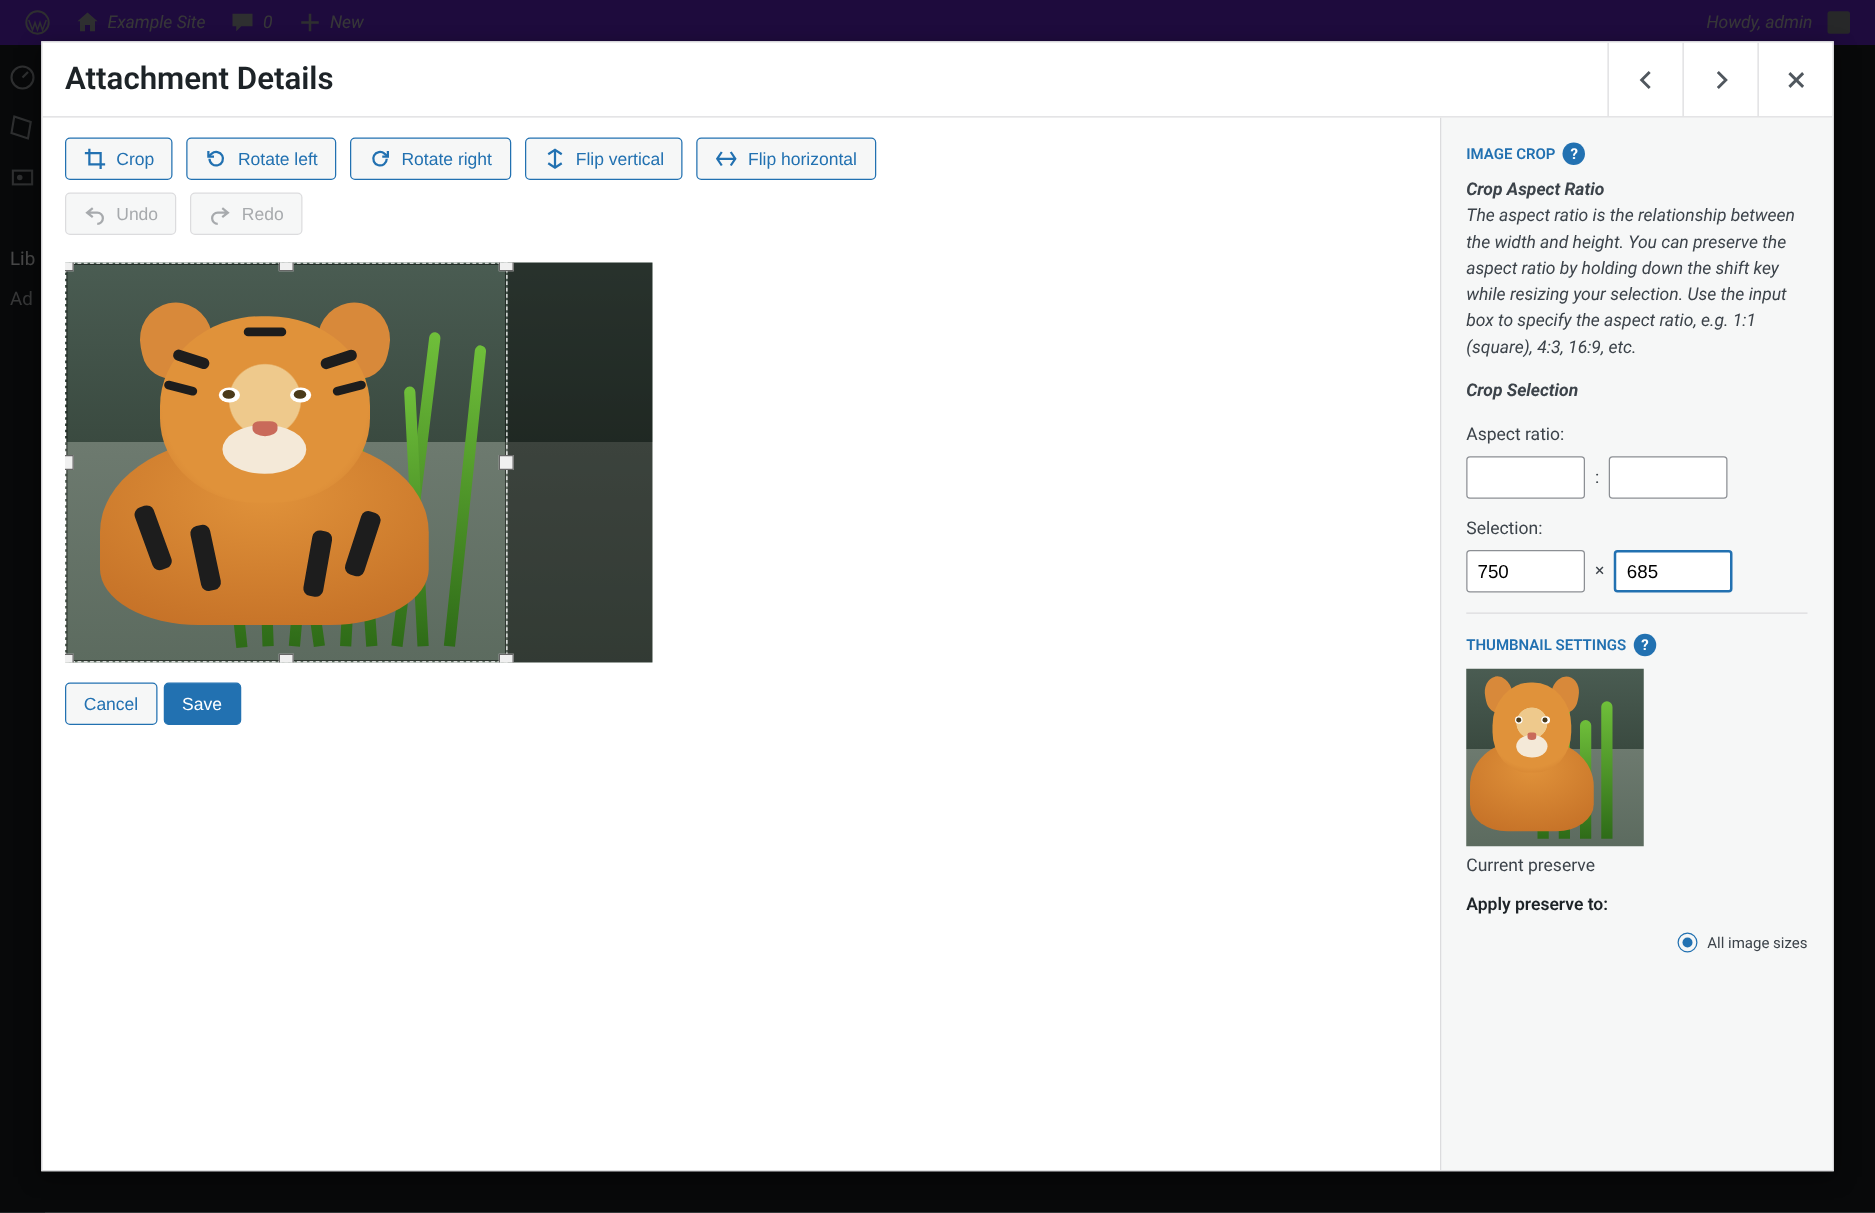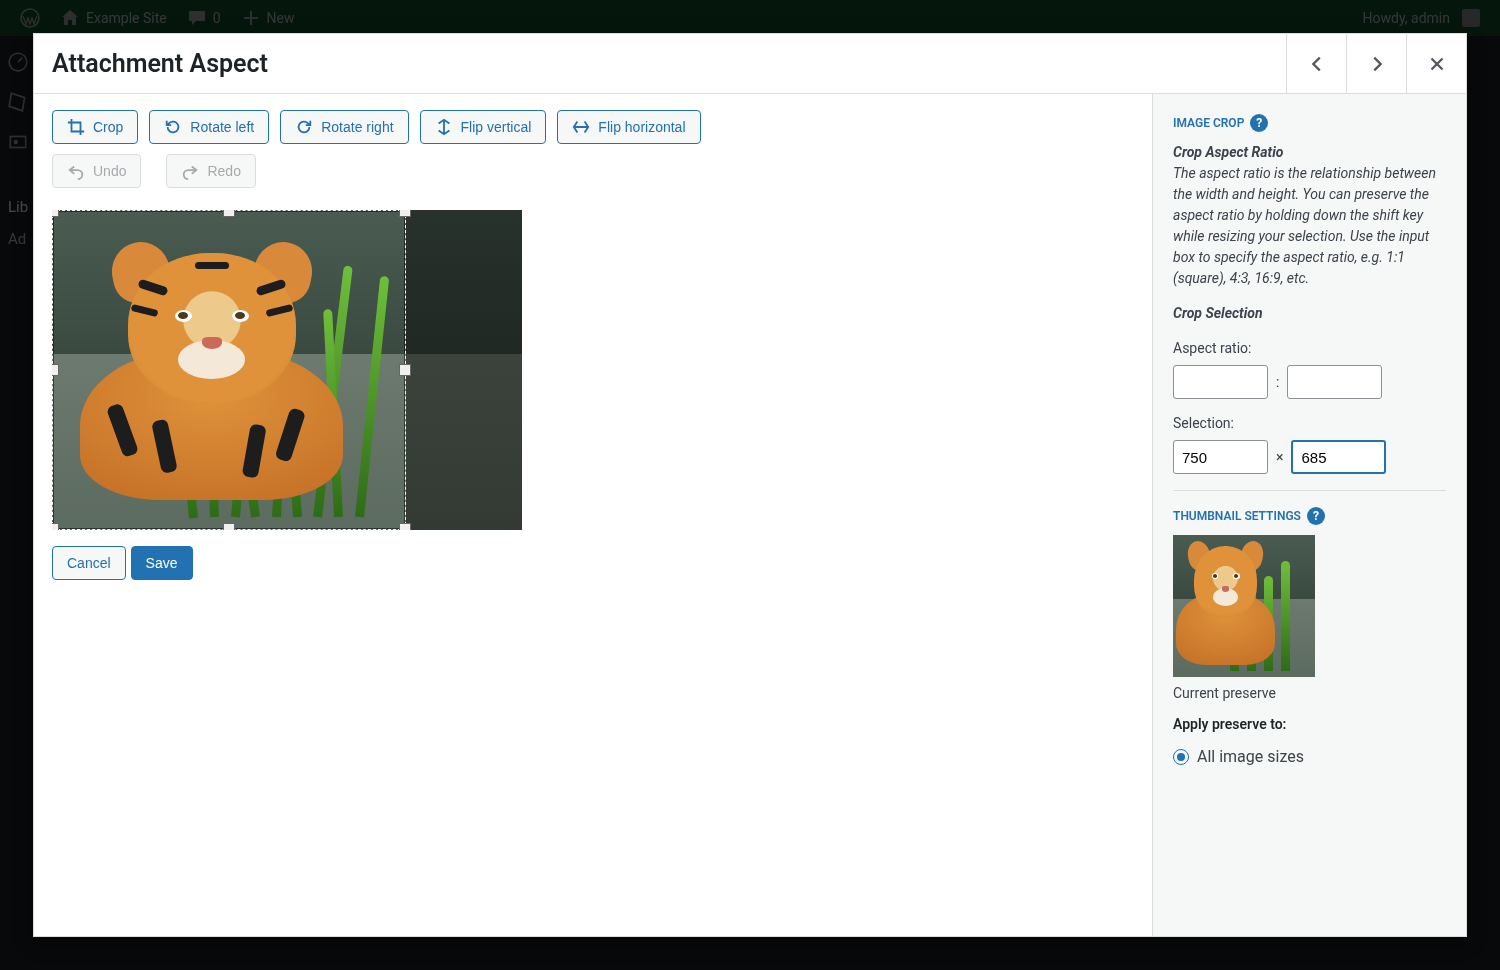--- a/index.html
+++ b/index.html
@@ -1,18 +1,18 @@
 <!DOCTYPE html>
 <html><head>
 <meta charset="utf-8">
 <style>
   * { box-sizing: border-box; margin: 0; padding: 0; }
   html, body { width: 1500px; height: 970px; font-family: -apple-system, BlinkMacSystemFont, "Segoe UI", Roboto, Helvetica, Arial, sans-serif; overflow: hidden; background:#1d2327;}
   
-  .adminbar { position: absolute; top:0; left:0; right:0; height:36px; background:#14532d; color:#c3c4c7; display:flex; align-items:center; padding:0 10px; font-size:14px; z-index:5;}
+  .adminbar { position: absolute; top:0; left:0; right:0; height:36px; background:#6d28d9; color:#c3c4c7; display:flex; align-items:center; padding:0 10px; font-size:14px; z-index:5;font-style:italic;}
   .adminbar .ab-item { display:flex; align-items:center; gap:6px; padding:0 10px; height:100%; color:#c3c4c7; cursor:pointer;}
   .adminbar .spacer { flex:1; }
   .adminbar .avatar { width:18px; height:18px; background:#8c8f94; border-radius:2px; margin-left:6px;}
   .adminbar svg { width:20px; height:20px; fill:#a7aaad; }
   
   .adminmenu { position:absolute; top:36px; left:0; width:36px; bottom:0; background:#1d2327; display:flex; flex-direction:column; align-items:center; padding-top:15px; gap:18px; z-index:4;}
   .adminmenu .mi { width:22px; height:22px; color:#a7aaad; display:flex; align-items:center; justify-content:center;}
   .adminmenu .mi svg{width:22px;height:22px;fill:#a7aaad;}
   .lib-label{position:absolute; left:8px; top:198px; color:#fff; font-size:15px; z-index:4;}
   .ad-label{position:absolute; left:8px; top:230px; color:#c3c4c7; font-size:15px; z-index:4;}
@@ -30,21 +30,21 @@
   .modal-body { flex:1; display:flex; overflow:hidden;}
   .main-pane { flex:1; padding:16px 18px; overflow:auto; position:relative;}
   .side-pane { width:314px; border-left:1px solid #dcdcde; background:#f6f7f7; padding:20px; font-size:14px; color:#3c434a; overflow:auto; line-height:1.5;}
   
   .toolbar { display:flex; flex-wrap:wrap; gap:11px; margin-bottom:10px;}
   .btn { display:inline-flex; align-items:center; gap:8px; border:1px solid #2271b1; color:#2271b1; background:#f6f7f7; padding:0 14px; height:34px; border-radius:4px; font-size:14px; cursor:pointer;}
   .btn svg{width:18px;height:18px;fill:#2271b1;}
   .btn.primary{ background:#2271b1; color:#fff; border-color:#2271b1;}
   .btn.disabled{ color:#a7aaad; border-color:#dcdcde; background:#f6f7f7; cursor:default;}
   .btn.disabled svg{fill:#a7aaad;}
-  .toolbar2{display:flex; gap:25px; margin-bottom:22px;}
+  .toolbar2{display:flex; gap:11px; margin-bottom:22px;}
   .actions-row{display:flex; gap:5px; margin-top:16px;}
   
   .img-frame { width:470px; height:320px; position:relative; background:#333 center/cover no-repeat; }
   .img-frame .dimmer{position:absolute; top:0; right:0; width:116px; height:100%; background:rgba(0,0,0,.45);}
   .sel { position:absolute; left:0; top:0; width:354px; height:320px; border:1px dashed #fff; box-shadow:inset 0 0 0 1px rgba(0,0,0,.5);}
   .handle{position:absolute; width:12px; height:12px; background:#f0f0f0; border:1px solid #666;}
   .h-nw{left:-6px;top:-6px;} .h-n{left:50%;margin-left:-6px;top:-6px;} .h-ne{right:-6px;top:-6px;}
   .h-w{left:-6px;top:50%;margin-top:-6px;} .h-e{right:-6px;top:50%;margin-top:-6px;}
   .h-sw{left:-6px;bottom:-6px;} .h-s{left:50%;margin-left:-6px;bottom:-6px;} .h-se{right:-6px;bottom:-6px;}
   
@@ -52,21 +52,21 @@
   .help-badge{width:18px;height:18px;border-radius:50%;background:#2271b1;color:#fff;display:inline-flex;align-items:center;justify-content:center;font-size:12px;font-weight:700;}
   .side-pane p{margin:0 0 14px; font-style:italic; color:#3c434a; font-size:14px;}
   .side-pane p b{font-style:italic; font-weight:700;}
   .field-row{display:flex; align-items:center; gap:8px; margin:6px 0 14px;}
   .field-row input{width:95px; height:34px; border:1px solid #8c8f94; border-radius:3px; padding:0 8px; font-size:15px;}
   .field-row input.focus{border:2px solid #2271b1; outline:none;}
   .side-label{font-size:14px; color:#3c434a; margin-top:4px;}
   .thumb-prev{width:142px;height:142px;background:#333 center/cover no-repeat;margin:4px 0 6px;}
   hr.soft{border:none;border-top:1px solid #dcdcde;margin:16px 0;}
   .apply-h{font-weight:600; color:#1d2327; margin:10px 0 10px;}
-  .radio-row{display:flex;align-items:center;gap:8px;color:#3c434a;font-size:16px;}
+  .radio-row{display:flex;align-items:center;gap:8px;color:#3c434a;font-size:12px;justify-content:flex-end;}
   .radio-dot{width:16px;height:16px;border:1.5px solid #2271b1;border-radius:50%;display:flex;align-items:center;justify-content:center;}
   .radio-dot::after{content:"";width:8px;height:8px;background:#2271b1;border-radius:50%;}
 
   
   .tiger-bg{background:linear-gradient(180deg,#4a5c52 0%,#3a4a40 45%,#6d7a6f 45%,#5c6b5f 100%);position:relative;overflow:hidden;}
   .grass{position:absolute;right:18%;top:8%;width:55%;height:88%;}
   .grass span{position:absolute;bottom:0;width:9px;background:linear-gradient(180deg,#6fbf3a,#2e6b18);border-radius:5px 5px 0 0;transform-origin:bottom center;}
   .tg{position:absolute;left:6%;top:10%;width:56%;height:85%;}
   .tg .body{position:absolute;left:0;top:40%;width:100%;height:55%;background:radial-gradient(120% 120% at 50% 30%,#e0923a 0%,#c9762a 55%,#b8601f 100%);border-radius:40% 40% 30% 30%/50% 50% 30% 30%;}
   .tg .head{position:absolute;left:18%;top:4%;width:64%;height:55%;background:radial-gradient(circle at 50% 45%,#eec98c 0 24%,#e0923a 25% 70%,#c9762a 100%);border-radius:48% 48% 45% 45%;}
@@ -133,21 +133,21 @@
       </svg>
     </div>
 </div>
 <div class="lib-label">Lib</div>
 <div class="ad-label">Ad</div>
 
 <div class="overlay"></div>
 
 <div class="modal">
   <div class="modal-header">
-    <h1>Attachment Aspect</h1>
+    <h1>Attachment Details</h1>
     <div class="hdr-btns">
       <div class="hdr-btn">
           <svg viewBox="0 0 24 24">
             <polyline points="15 5 8 12 15 19"></polyline>
           </svg>
         </div>
       <div class="hdr-btn">
           <svg viewBox="0 0 24 24">
             <polyline points="9 5 16 12 9 19"></polyline>
           </svg>

